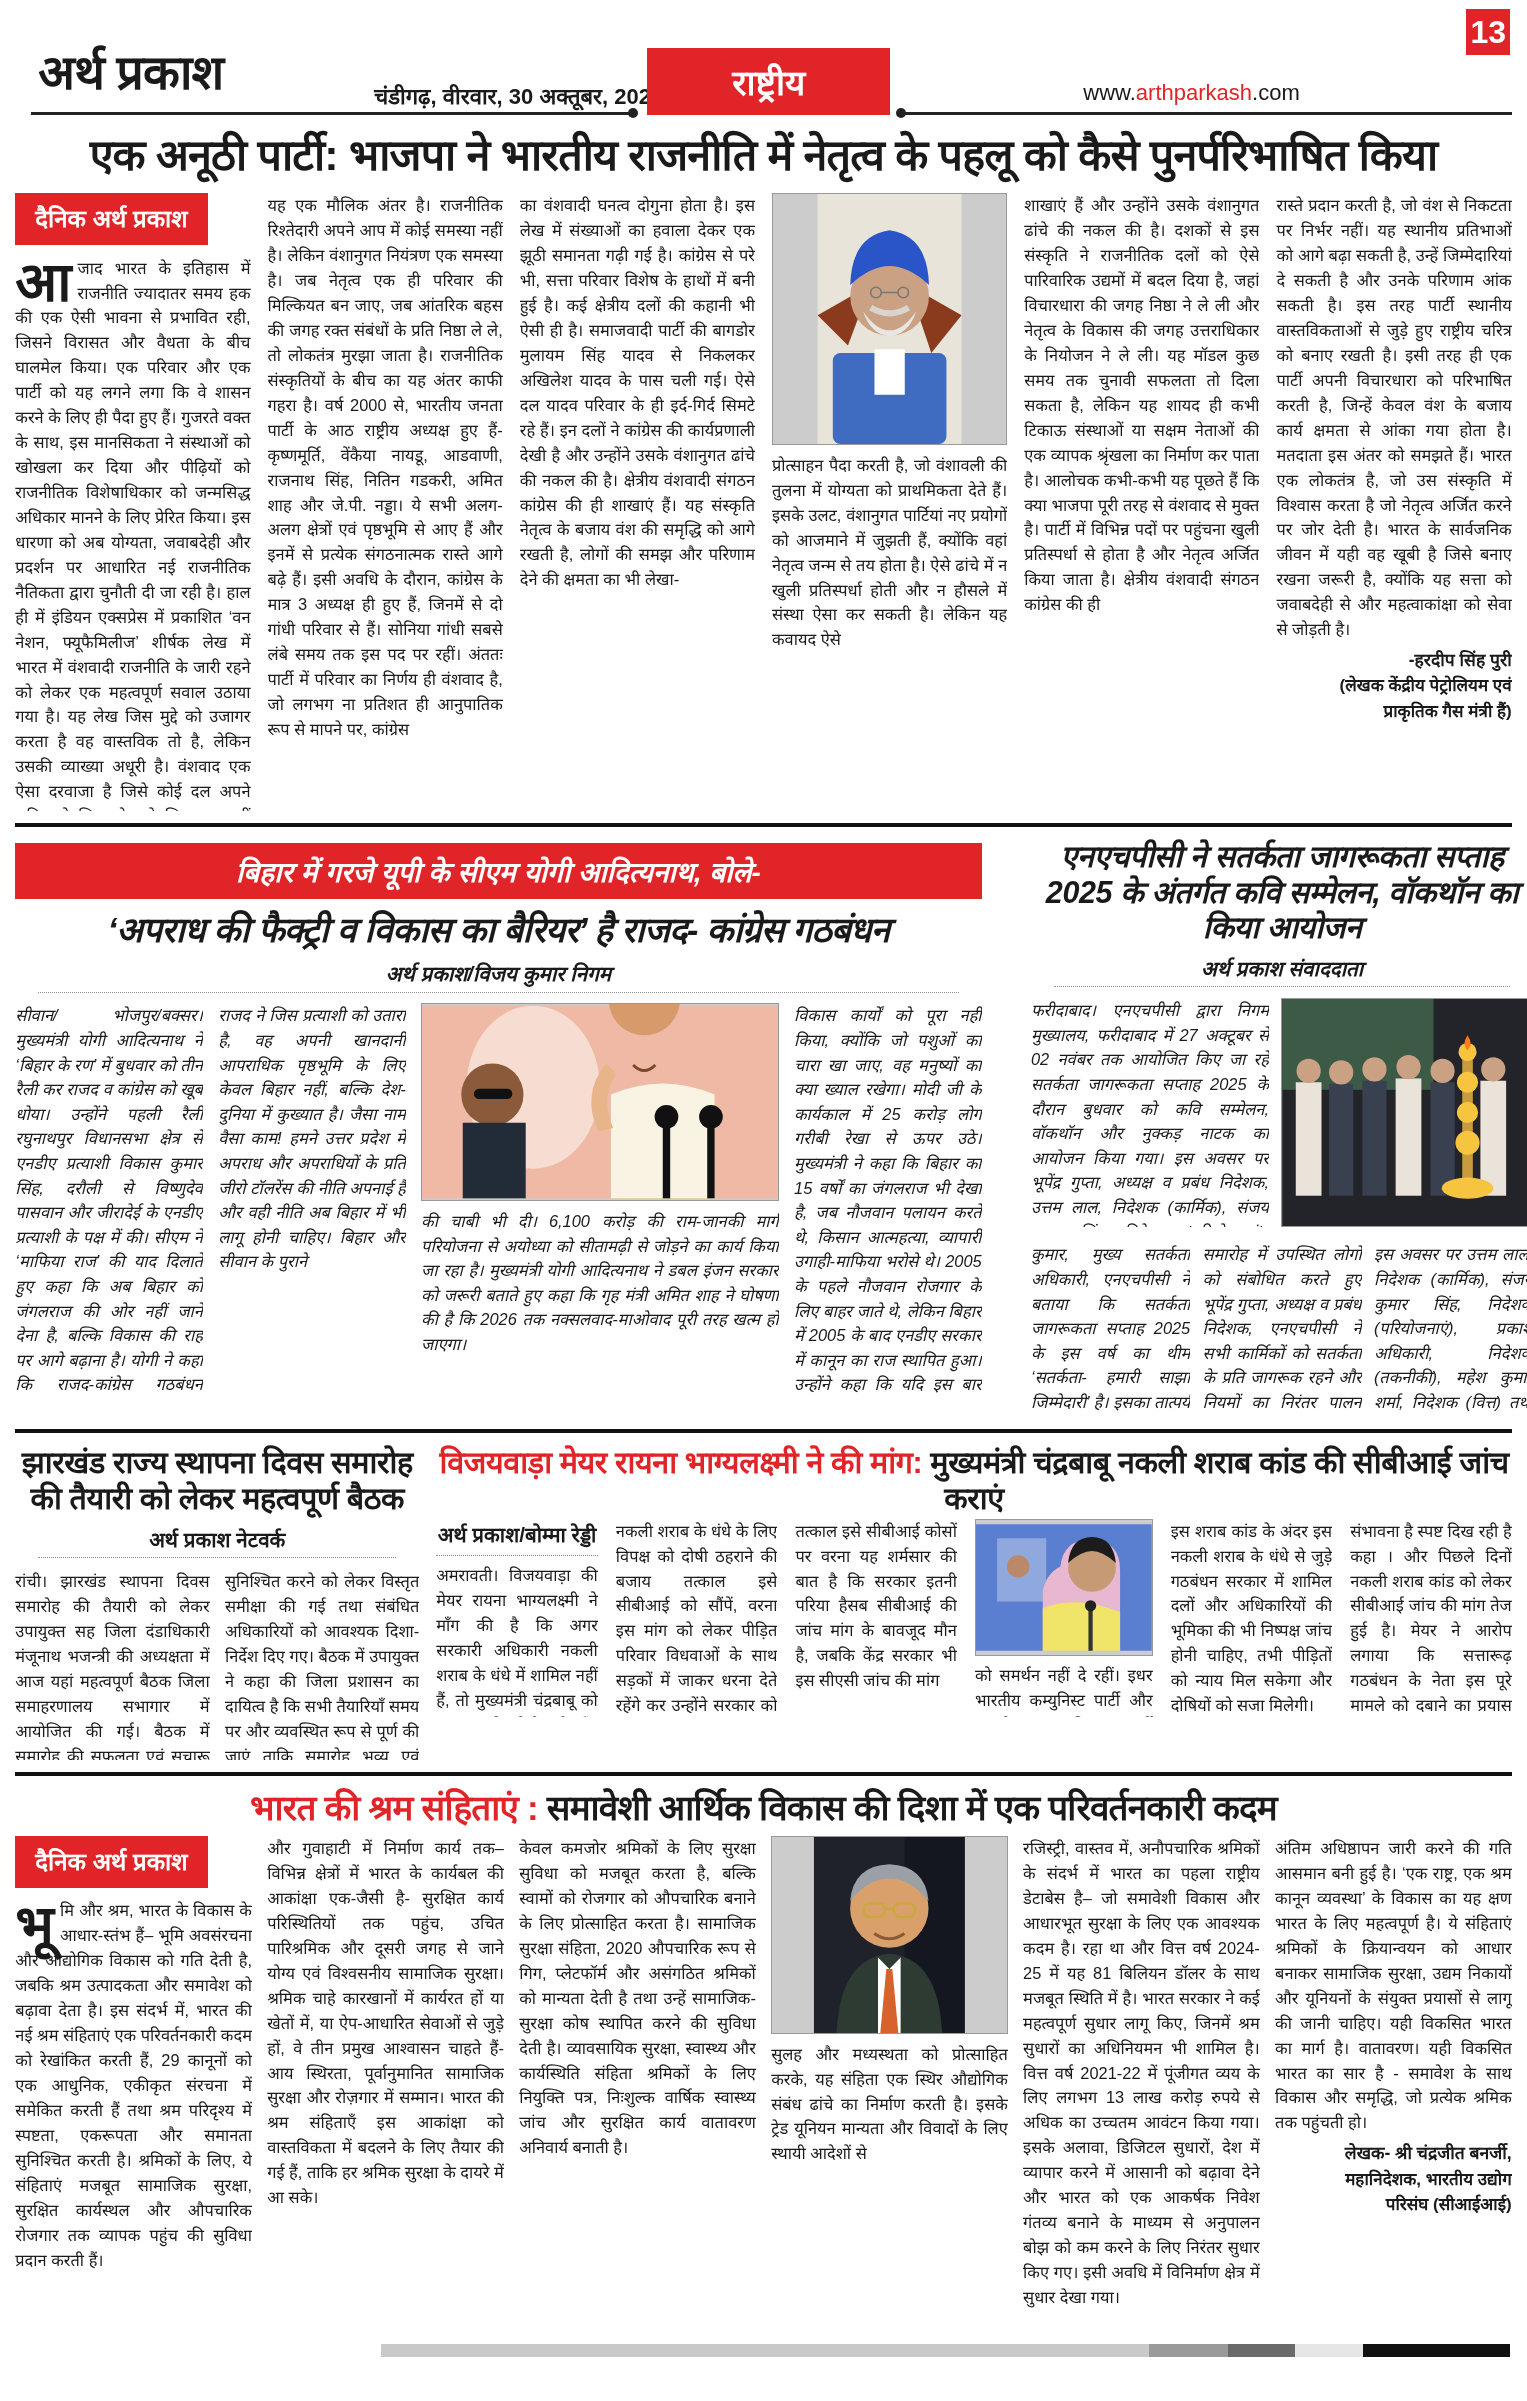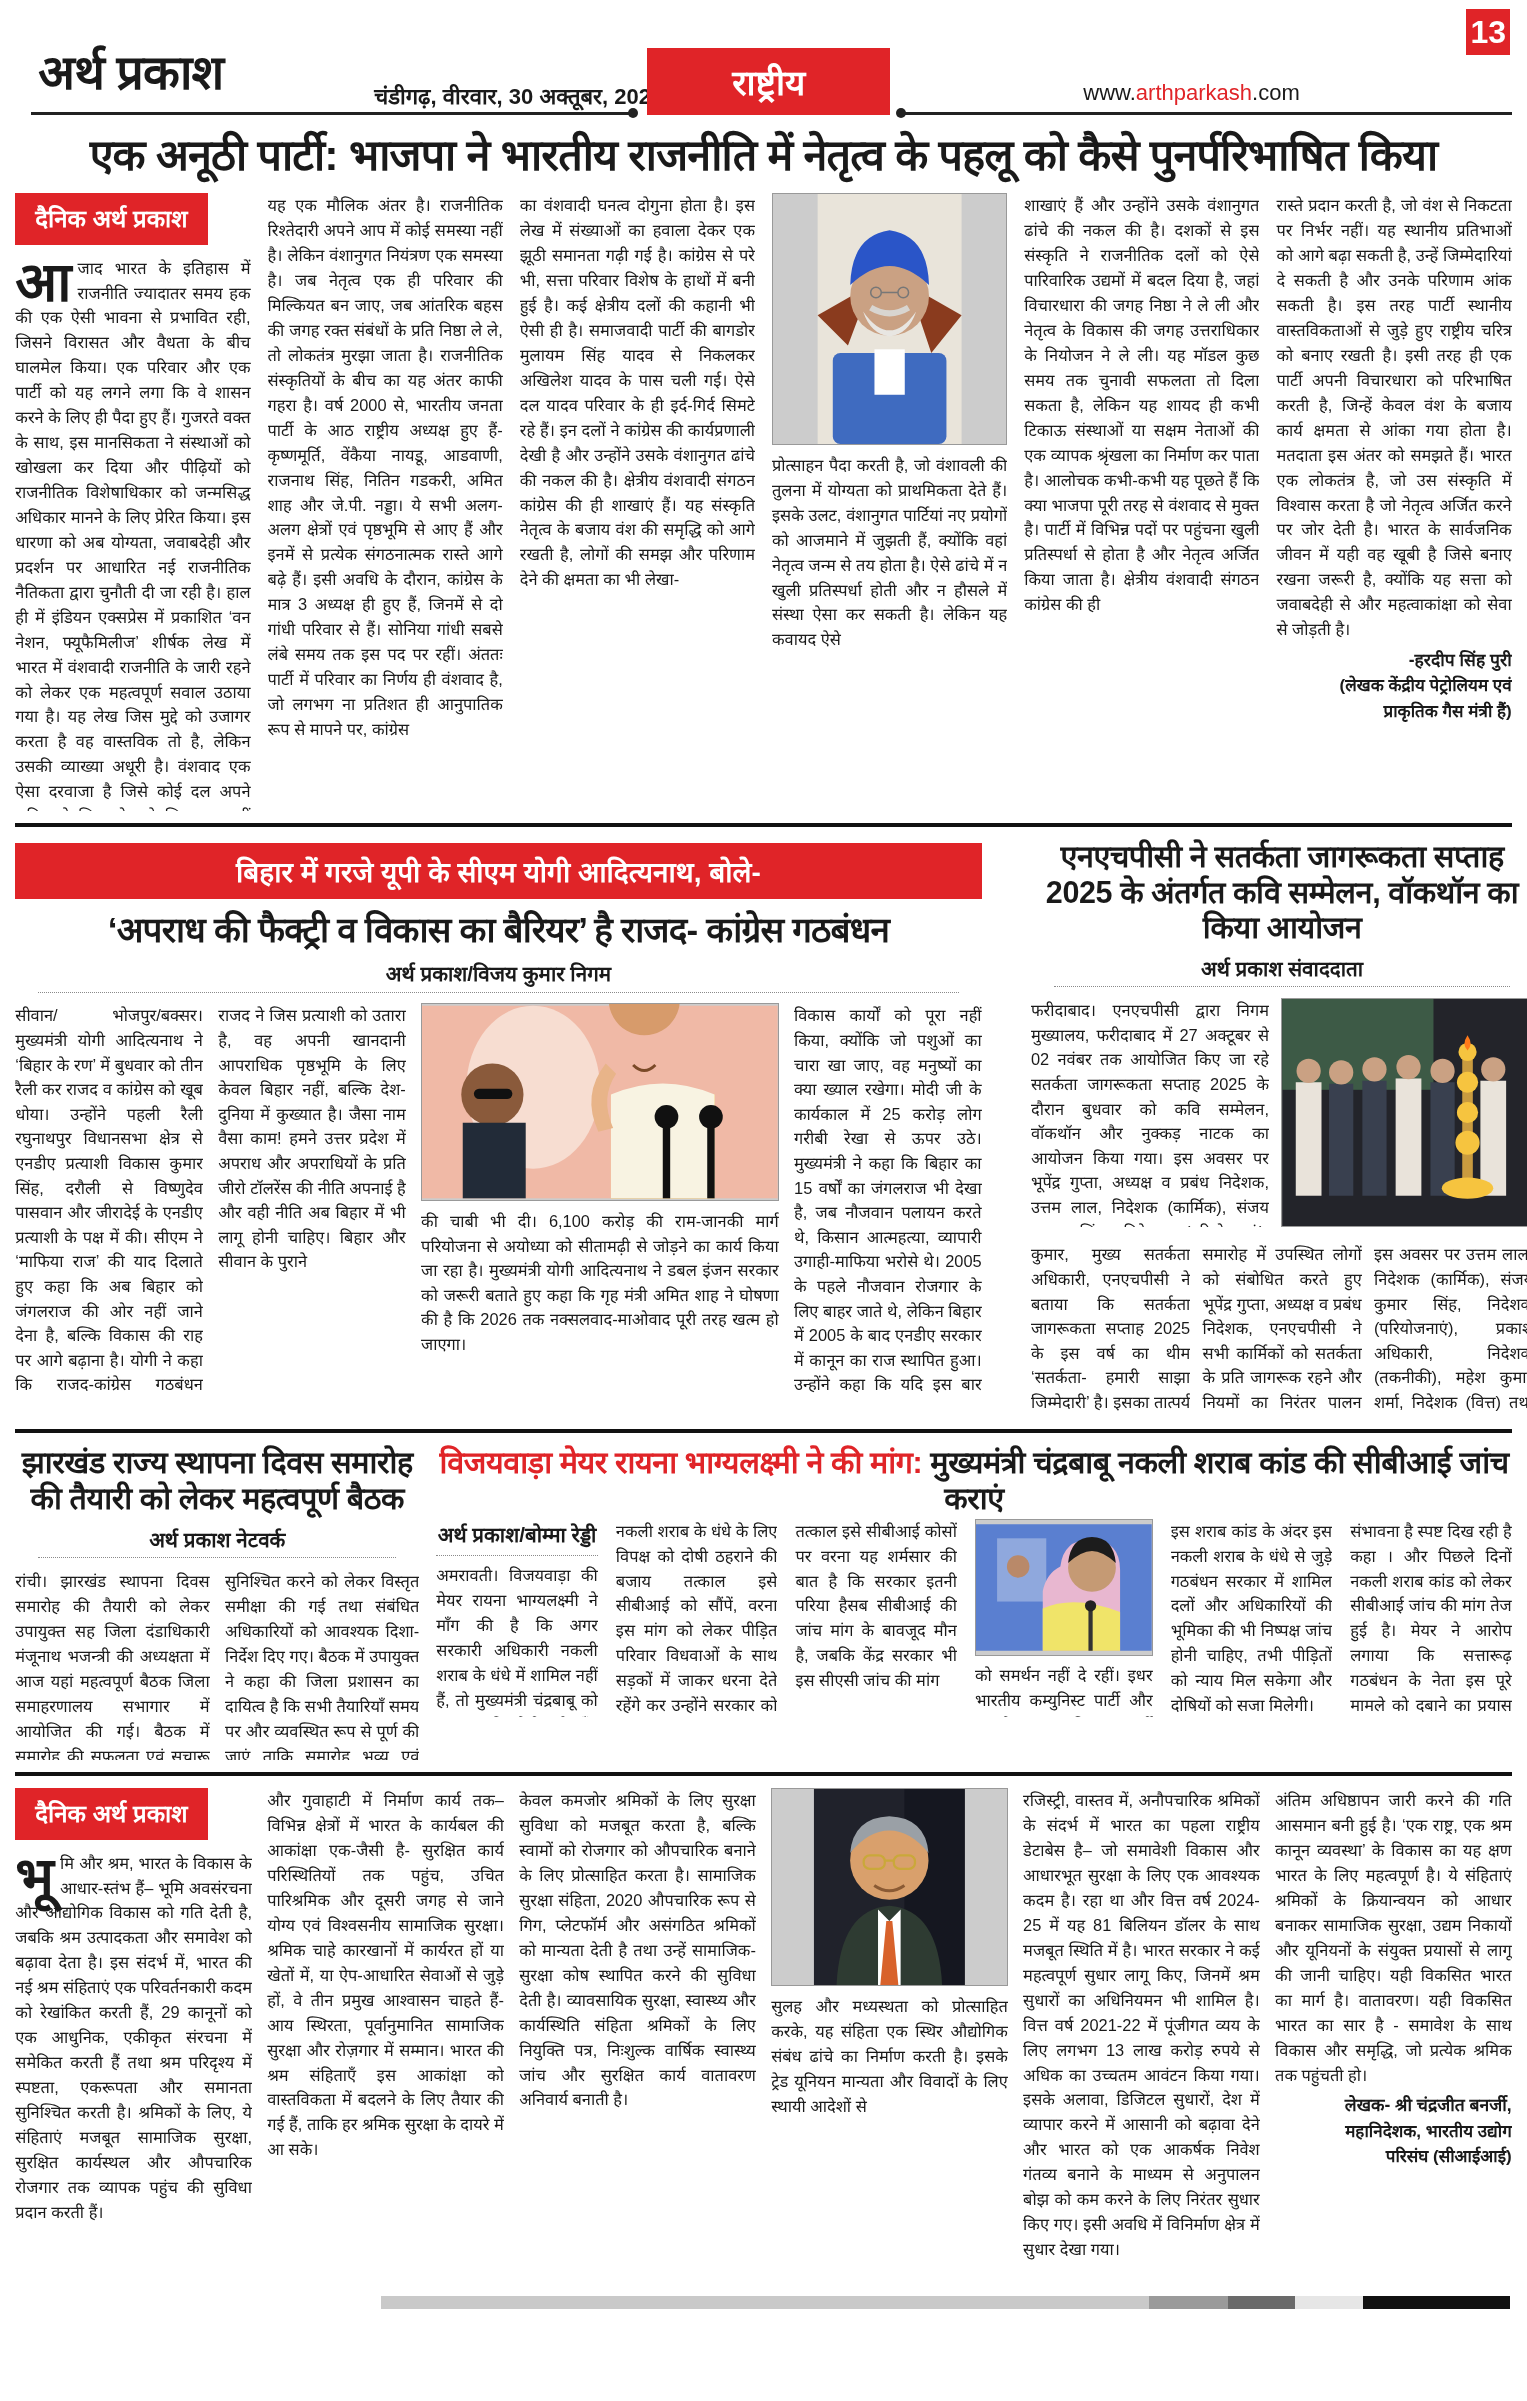--- a/index.html
+++ b/index.html
@@ -39,21 +39,21 @@
   .dropcap { float: left; font-size: 55px; line-height: 0.85; font-weight: bold; padding: 3.1px 6.1px 0 0; }
   .photo { width: 100%; display: block; border: 0.8px solid #999; background: #ccc; margin-bottom: 7.6px; }
   .sep-thick { height: 3.8px; background: #111; margin: 12.2px 0; }
   .author { font-weight: bold; text-align: right; font-size: 17.5px; margin-top: 4.6px; }
   .author-note { font-weight: bold; text-align: right; font-size: 17px; margin-left: 28px; }
 
   
   .a1-body .col { height: 618px; }
 
   
-  .row2 { display: flex; gap: 11px; }
+  .row2 { display: flex; gap: 11px; font-style: italic; }
   .a2 { width: 980px; padding-right: 13.7px; }
   .vsep { width: 2.3px; background: #111; }
   .a3 { flex: 1; padding-left: 13.7px; }
   .kicker { background: #e02428; color: #fff; font-size: 28px; font-weight: 900; text-align: center;
             padding: 9.2px 0; margin: 3.1px 0 10.7px 0; }
   .a2-body { display: flex; gap: 15.3px; margin-top: 6.1px; }
   .a2-body .tcol { width: 192px; font-size: 16.4px; line-height: 1.5; text-align: justify; height: 397px; overflow: hidden; }
   .a2-mid { width: 366px; }
   .a2-mid .mtext { font-size: 16.4px; line-height: 1.5; text-align: justify; height: 183px; overflow: hidden; }
   .a3-top { display: flex; gap: 12.2px; margin-top: 4.6px; }
@@ -248,20 +248,21 @@
         </div>
         <div class="col">इस शराब कांड के अंदर इस नकली शराब के धंधे से जुड़े गठबंधन सरकार में शामिल दलों और अधिकारियों की भूमिका की भी निष्पक्ष जांच होनी चाहिए, तभी पीड़ितों को न्याय मिल सकेगा और दोषियों को सजा मिलेगी।</div>
         <div class="col">संभावना है स्पष्ट दिख रही है कहा । और पिछले दिनों नकली शराब कांड को लेकर सीबीआई जांच की मांग तेज हुई है। मेयर ने आरोप लगाया कि सत्तारूढ़ गठबंधन के नेता इस पूरे मामले को दबाने का प्रयास कर रहे हैं, लेकिन सच्चाई ज्यादा दिनों तक छिपाई नहीं जा सकती।</div>
       </div>
     </div>
   </section>
 
   <div class="sep-thick"></div>
 
   <section class="a6">
+    <h2 class="h2"><span class="red-lead">भारत की श्रम संहिताएं :</span> <span>समावेशी आर्थिक विकास की दिशा में एक परिवर्तनकारी कदम</span></h2>
     <div class="a6-body">
       <div class="col">
         <div class="tagbox">दैनिक अर्थ प्रकाश</div>
         <div><span class="dropcap">भू</span><span>मि और श्रम, भारत के विकास के आधार-स्तंभ हैं– भूमि अवसंरचना और औद्योगिक विकास को गति देती है, जबकि श्रम उत्पादकता और समावेश को बढ़ावा देता है। इस संदर्भ में, भारत की नई श्रम संहिताएं एक परिवर्तनकारी कदम को रेखांकित करती हैं, 29 कानूनों को एक आधुनिक, एकीकृत संरचना में समेकित करती हैं तथा श्रम परिदृश्य में स्पष्टता, एकरूपता और समानता सुनिश्चित करती है। श्रमिकों के लिए, ये संहिताएं मजबूत सामाजिक सुरक्षा, सुरक्षित कार्यस्थल और औपचारिक रोजगार तक व्यापक पहुंच की सुविधा प्रदान करती हैं।</span></div>
       </div>
       <div class="col">और गुवाहाटी में निर्माण कार्य तक– विभिन्न क्षेत्रों में भारत के कार्यबल की आकांक्षा एक-जैसी है- सुरक्षित कार्य परिस्थितियों तक पहुंच, उचित पारिश्रमिक और दूसरी जगह से जाने योग्य एवं विश्वसनीय सामाजिक सुरक्षा। श्रमिक चाहे कारखानों में कार्यरत हों या खेतों में, या ऐप-आधारित सेवाओं से जुड़े हों, वे तीन प्रमुख आश्वासन चाहते हैं- आय स्थिरता, पूर्वानुमानित सामाजिक सुरक्षा और रोज़गार में सम्मान। भारत की श्रम संहिताएँ इस आकांक्षा को वास्तविकता में बदलने के लिए तैयार की गई हैं, ताकि हर श्रमिक सुरक्षा के दायरे में आ सके।</div>
       <div class="col">केवल कमजोर श्रमिकों के लिए सुरक्षा सुविधा को मजबूत करता है, बल्कि स्वामों को रोजगार को औपचारिक बनाने के लिए प्रोत्साहित करता है। सामाजिक सुरक्षा संहिता, 2020 औपचारिक रूप से गिग, प्लेटफॉर्म और असंगठित श्रमिकों को मान्यता देती है तथा उन्हें सामाजिक-सुरक्षा कोष स्थापित करने की सुविधा देती है। व्यावसायिक सुरक्षा, स्वास्थ्य और कार्यस्थिति संहिता श्रमिकों के लिए नियुक्ति पत्र, निःशुल्क वार्षिक स्वास्थ्य जांच और सुरक्षित कार्य वातावरण अनिवार्य बनाती है।</div>
       <div class="col">
         <svg class="photo" viewBox="0 0 200 260" style="height:198px">
           <rect width="200" height="260" fill="#20222b"></rect>

